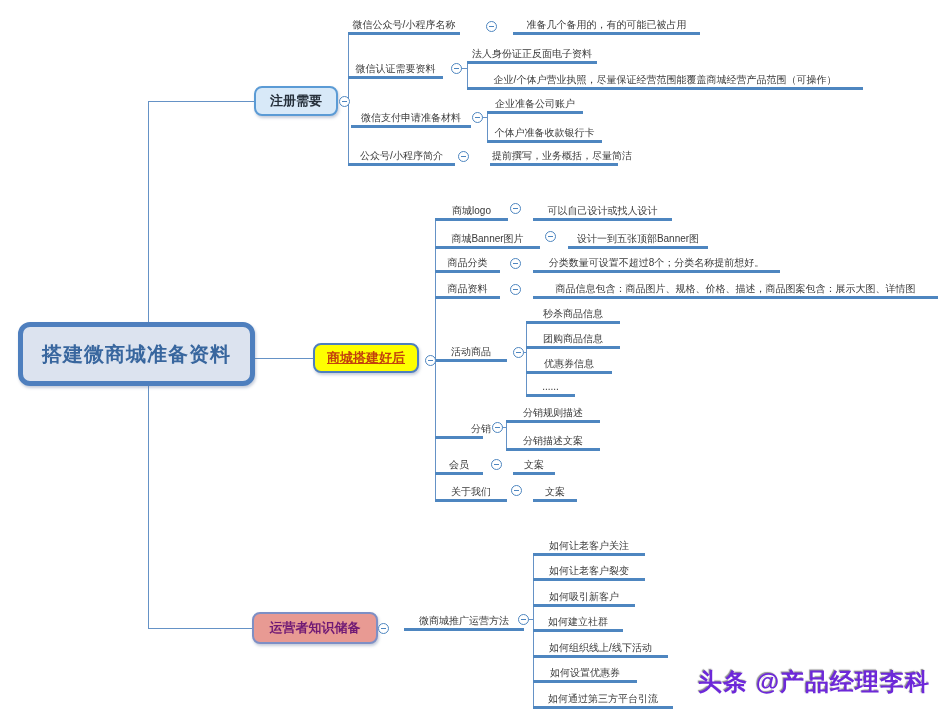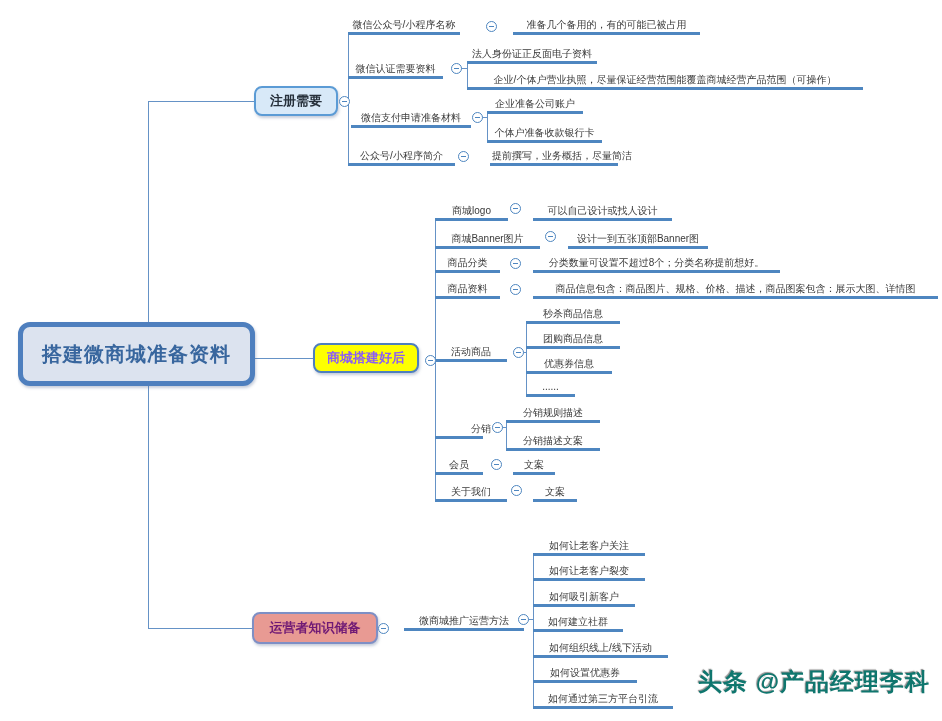--- a/index.html
+++ b/index.html
@@ -11,21 +11,21 @@
   .box{
     position:absolute;display:flex;align-items:center;justify-content:center;
     box-sizing:border-box;border-radius:8px;white-space:nowrap;
     box-shadow:1px 2px 3px rgba(90,110,150,.35);z-index:3;
   }
   .box.root{
     border:5px solid #4e7fbe;background:#dce3ef;color:#38669e;
     font-size:20px;font-weight:bold;border-radius:12px;letter-spacing:1px;
   }
   .box.blue{border:2px solid #5b9bd5;background:#d8e9f8;color:#26303b;font-size:13px;font-weight:600;}
-  .box.yellow{border:2px solid #4e7fbe;background:#feff00;color:#8b5cf6;font-size:13px;font-weight:600;}
+  .box.yellow{border:2px solid #4e7fbe;background:#feff00;color:#c2410c;font-size:13px;font-weight:600;text-decoration:underline;}
   .box.salmon{border:2px solid #7e8fc5;background:#e89a93;color:#701a75;font-size:13px;font-weight:600;}
   
   .topic{
     position:absolute;box-sizing:border-box;height:16px;line-height:12px;
     font-size:10px;color:#3a3a3a;text-align:center;white-space:nowrap;
     border-bottom:3px solid #4e86c0;z-index:2;padding:0 2px 1px 2px;
   }
   
   .hline,.vline{position:absolute;background:#6592c6;z-index:1;}
   .hline{height:1px;}
@@ -33,21 +33,21 @@
   
   .minus{
     position:absolute;width:11px;height:11px;box-sizing:border-box;
     border:1px solid #4e86c0;border-radius:50%;background:#fff;z-index:4;
   }
   .minus::after{
     content:"";position:absolute;left:2px;right:2px;top:4px;border-top:1px solid #4e86c0;
   }
   .watermark{
     position:absolute;font-size:24px;font-weight:bold;letter-spacing:1px;
-    color:#0f766e;text-shadow:2px 2px 1px #ffffff,-1px -1px 1px #8c8c8c;z-index:5;
+    color:#6d28d9;text-shadow:2px 2px 1px #ffffff,-1px -1px 1px #8c8c8c;z-index:5;
   }
 </style>
 </head>
 <body>
 
 <div class="canvas">
 
   <div class="vline" style="left:148px;top:101px;height:221px;"></div>
   <div class="hline" style="left:148px;top:101px;width:106px;"></div>
   <div class="hline" style="left:248px;top:358px;width:65px;"></div>

